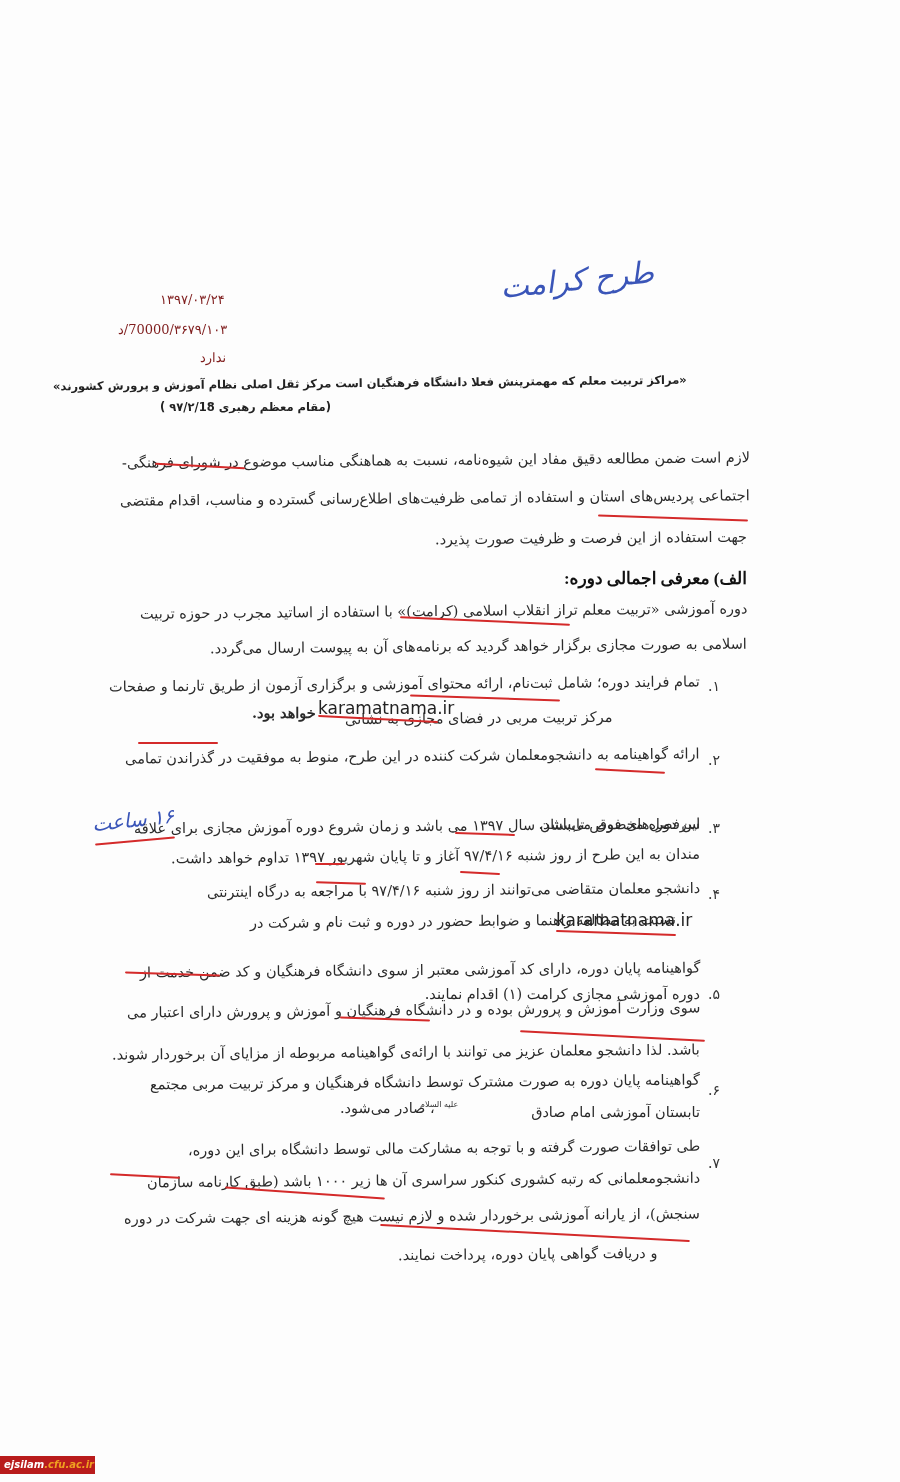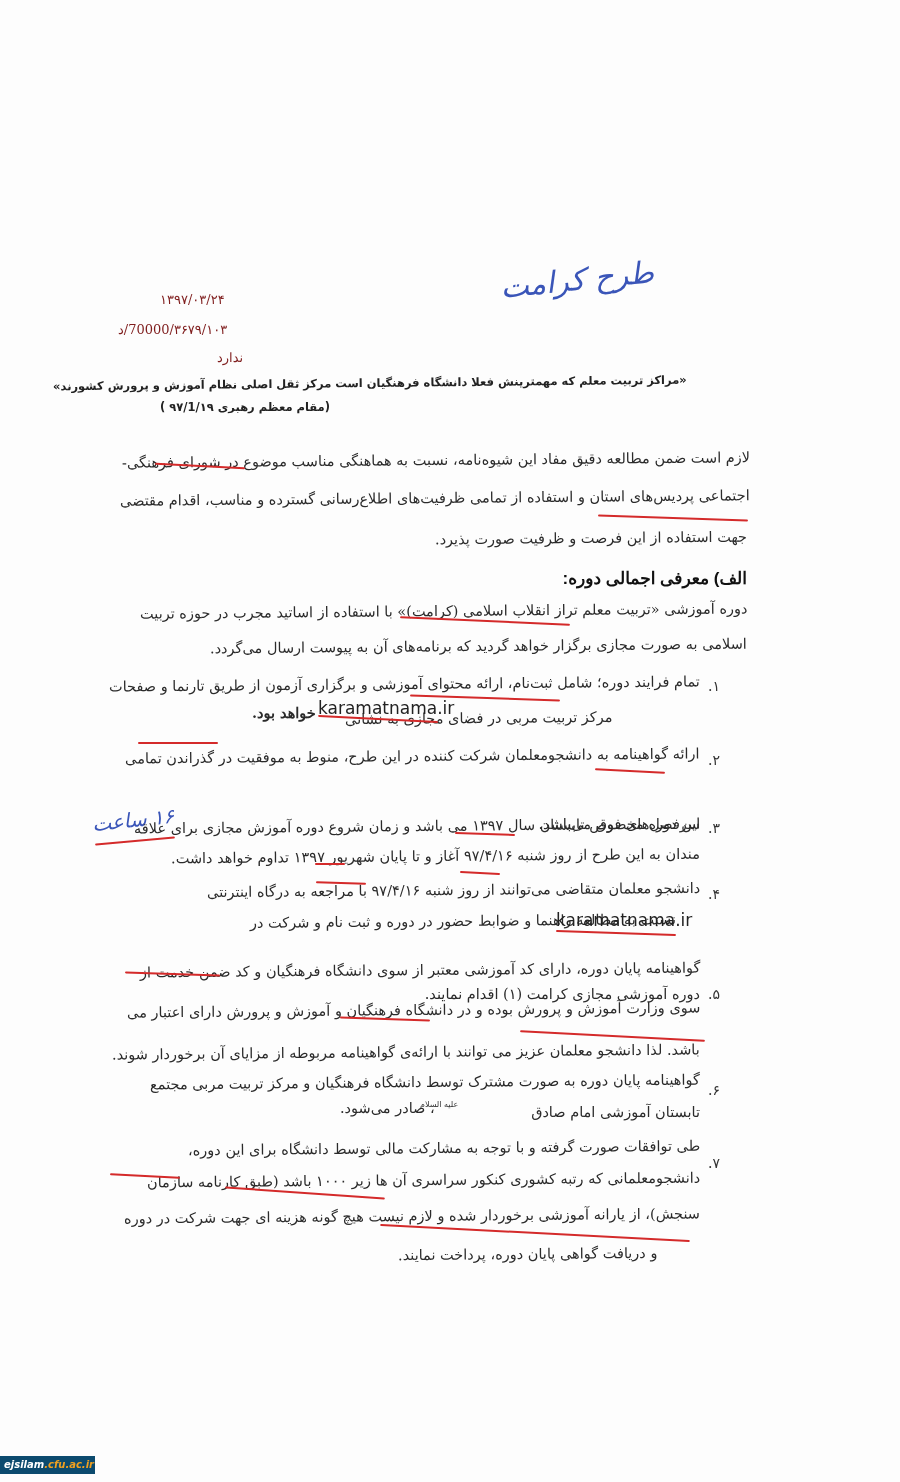--- a/index.html
+++ b/index.html
@@ -8,45 +8,45 @@
     font-family: "DejaVu Serif", serif; color: #2a2a2a;
   }
   .page { position: absolute; inset: 0; background: #fdfdfd; }
   .abs { position: absolute; direction: rtl; white-space: nowrap; }
   .hand {
     font-family: "DejaVu Serif", serif; font-style: italic; color: #3a55b8;
   }
   .meta { font-size: 13px; color: #7f1d1d; }
   .quote { font-family: "DejaVu Sans", sans-serif; font-weight: bold; font-size: 11.5px; color: #222; }
   .body-line { font-size: 14.5px; color: #2b2b2b; }
-  .heading { font-family: Liberation Sans, sans-serif; font-weight: bold; font-size: 17px; color: #111; }
+  .heading { font-family: Liberation Serif, serif; font-weight: bold; font-size: 17px; color: #111; }
   .num { font-size: 14px; color: #333; }
   .url { font-family: "DejaVu Sans", sans-serif; font-size: 17px; color: #222; direction: ltr; }
   .ul { position: absolute; height: 2px; background: #d42a2a; border-radius: 1px; }
   .stamp {
-    position: absolute; left: 0; top: 1456px; width: 95px; height: 18px; background: #0c4a6e;
+    position: absolute; left: 0; top: 1456px; width: 95px; height: 18px; background: #b91c1c;
     font-family: "DejaVu Sans", sans-serif; font-size: 10px; font-weight: bold; font-style: italic;
     line-height: 18px; padding-left: 4px; box-sizing: border-box; direction: ltr; white-space: nowrap;
   }
   .stamp .a { color: #ffffff; }
   .stamp .b { color: #f0a020; }
 </style>
 </head>
 <body>
 
 <div class="page">
 
   <div class="abs hand" style="left:500px; top:262px; font-size:30px; transform: rotate(-6deg);">طرح کرامت</div>
 
   <div class="abs meta" style="left:160px; top:292px;">۱۳۹۷/۰۳/۲۴</div>
   <div class="abs meta" style="left:118px; top:322px;">70000/۳۶۷۹/۱۰۳/د</div>
-  <div class="abs meta" style="left:217px; top:350px;">ندارد</div>
+  <div class="abs meta" style="left:200px; top:350px;">ندارد</div>
 
   <div class="abs quote" style="right:213px; top:376px; transform: rotate(-0.6deg);">«مراکز تربیت معلم که مهمترینش فعلا دانشگاه فرهنگیان است مرکز ثقل اصلی نظام آموزش و پرورش کشورند»</div>
-  <div class="abs quote" style="left:160px; top:400px;">(مقام معظم رهبری ۹۷/1/۱۹ )</div>
+  <div class="abs quote" style="left:160px; top:400px;">(مقام معظم رهبری ۹۷/۲/18 )</div>
 
   <div class="abs body-line" style="right:150px; top:452px; transform: rotate(-0.5deg);">لازم است ضمن مطالعه دقیق مفاد این شیوه‌نامه، نسبت به هماهنگی مناسب موضوع در شورای فرهنگی-</div>
   <div class="ul" style="left:155px; top:465px; width:90px; transform: rotate(3deg);"></div>
   <div class="abs body-line" style="right:150px; top:490px; transform: rotate(-0.5deg);">اجتماعی پردیس‌های استان و استفاده از تمامی ظرفیت‌های اطلاع‌رسانی گسترده و مناسب، اقدام مقتضی</div>
   <div class="ul" style="left:598px; top:517px; width:150px; transform: rotate(2deg);"></div>
   <div class="abs body-line" style="right:153px; top:530px; transform: rotate(-0.5deg);">جهت استفاده از این فرصت و ظرفیت صورت پذیرد.</div>
 
   <div class="abs heading" style="right:153px; top:568px;">الف) معرفی اجمالی دوره:</div>
 
   <div class="abs body-line" style="right:153px; top:603px; transform: rotate(-0.5deg);">دوره آموزشی «تربیت معلم تراز انقلاب اسلامی (کرامت)» با استفاده از اساتید مجرب در حوزه تربیت</div>

